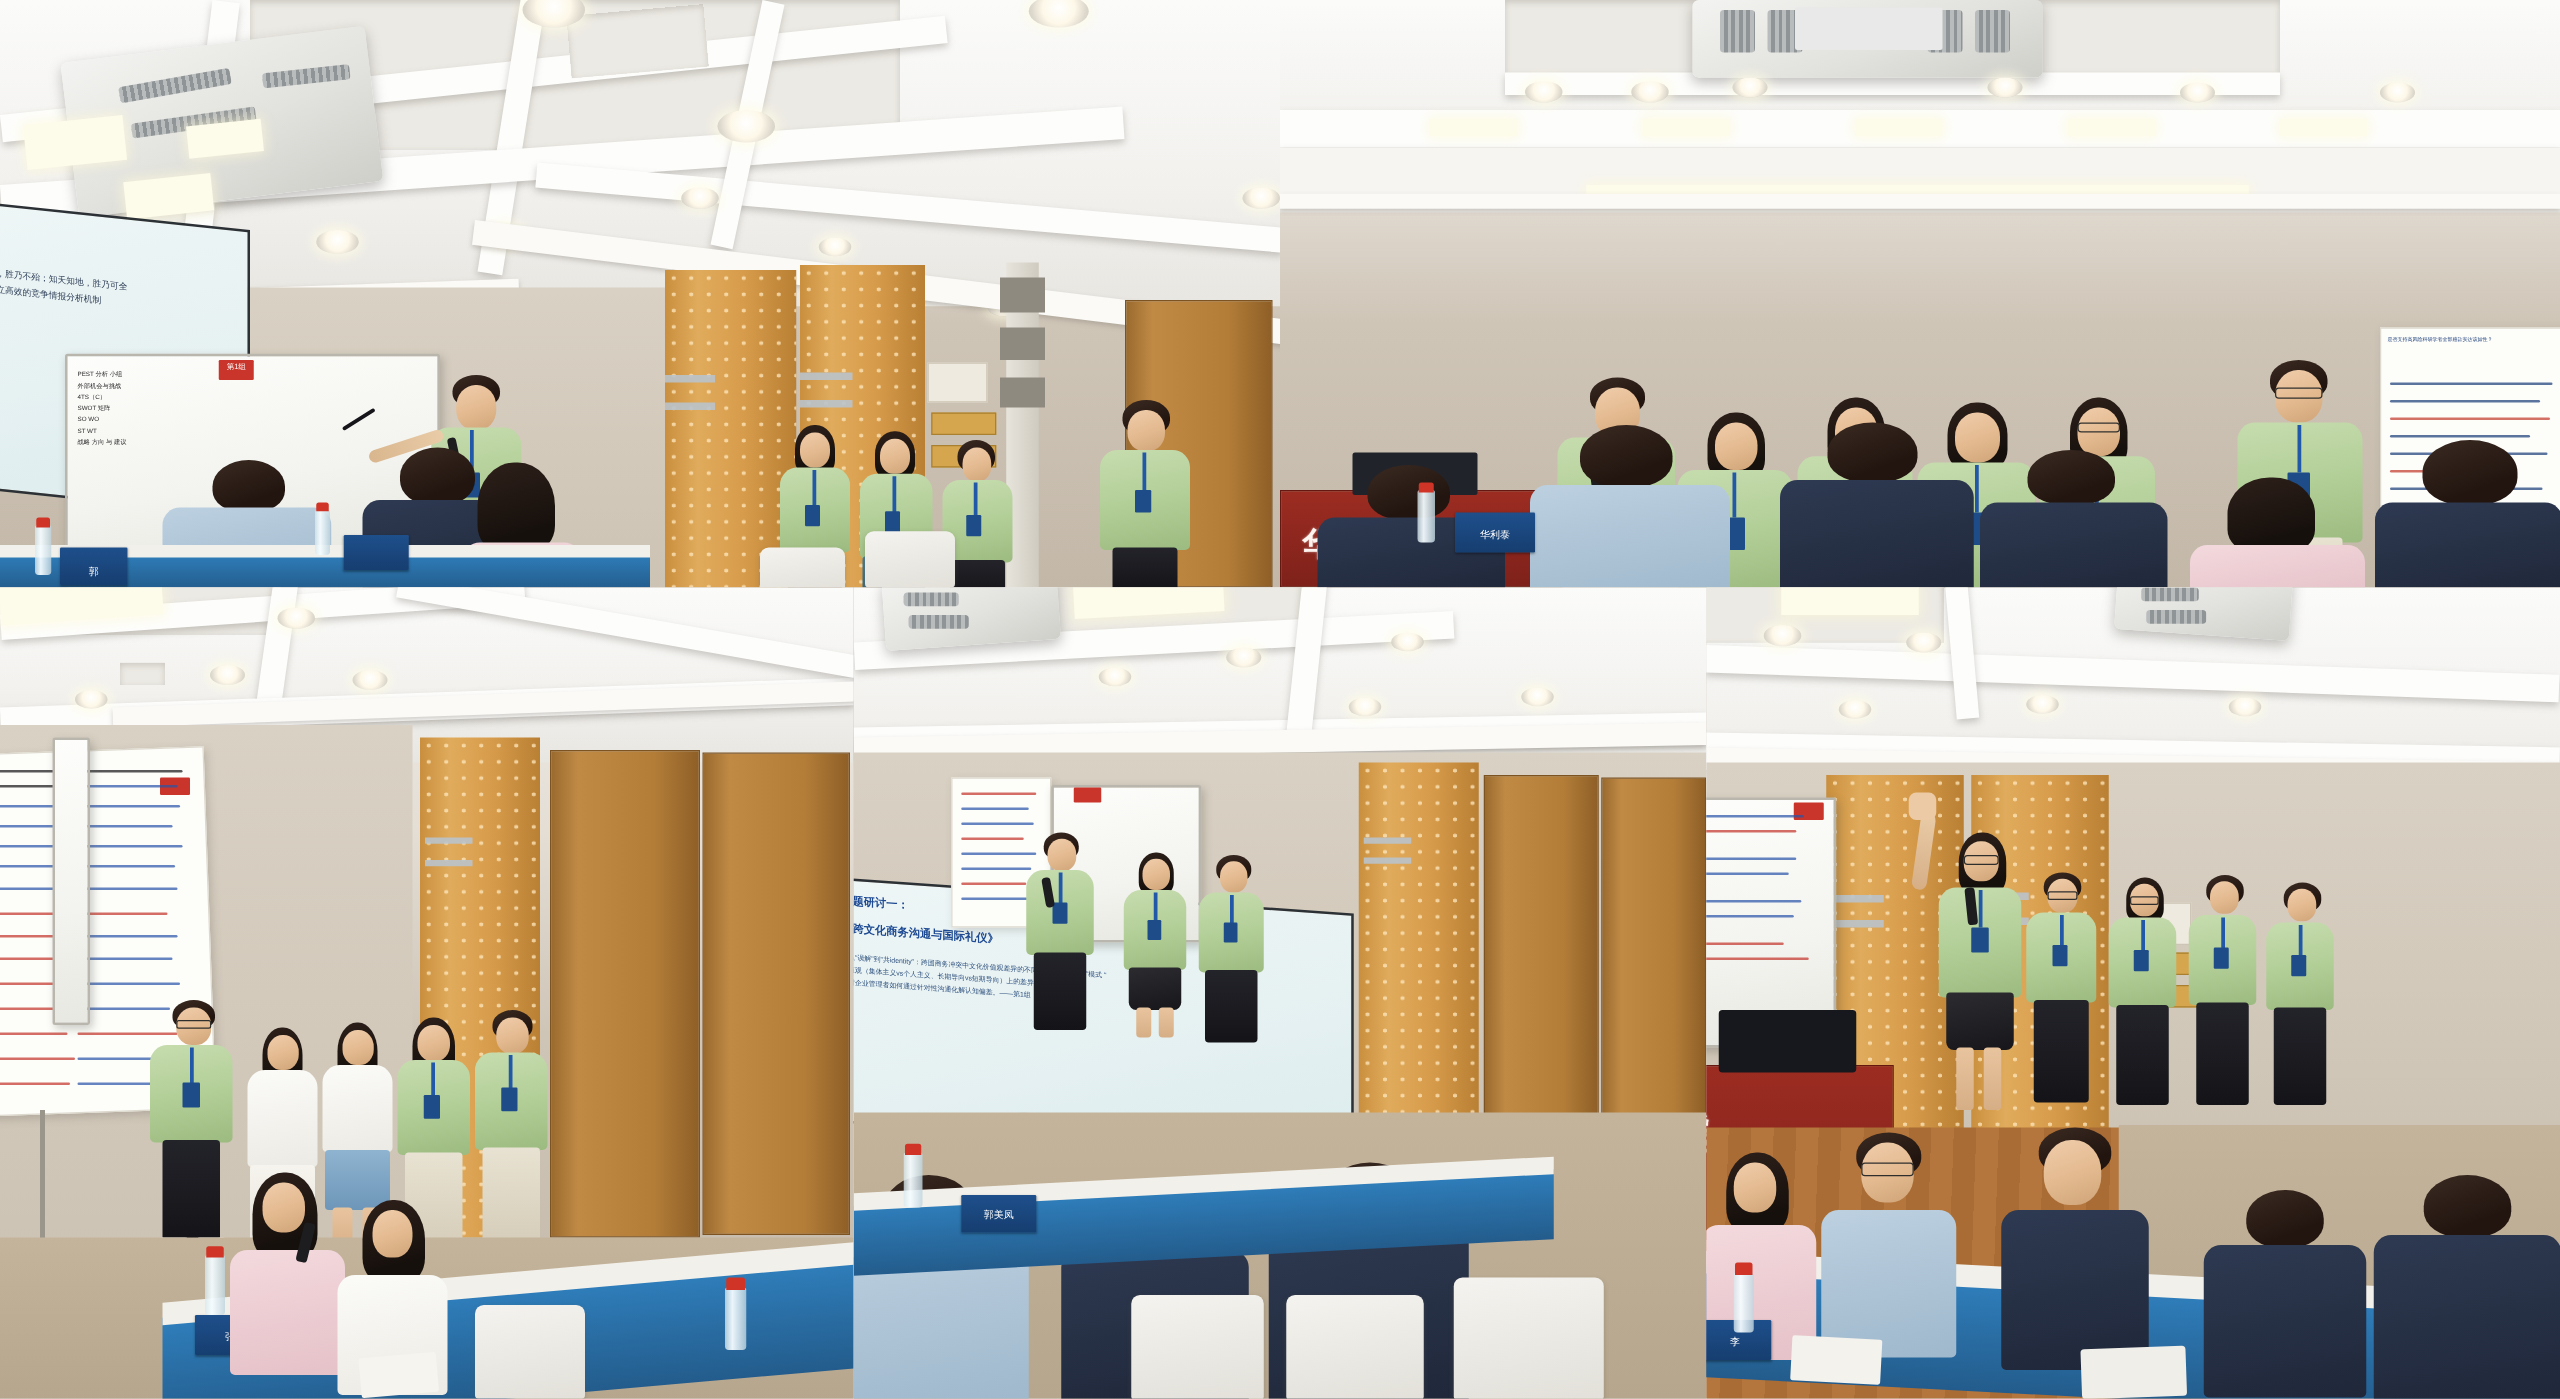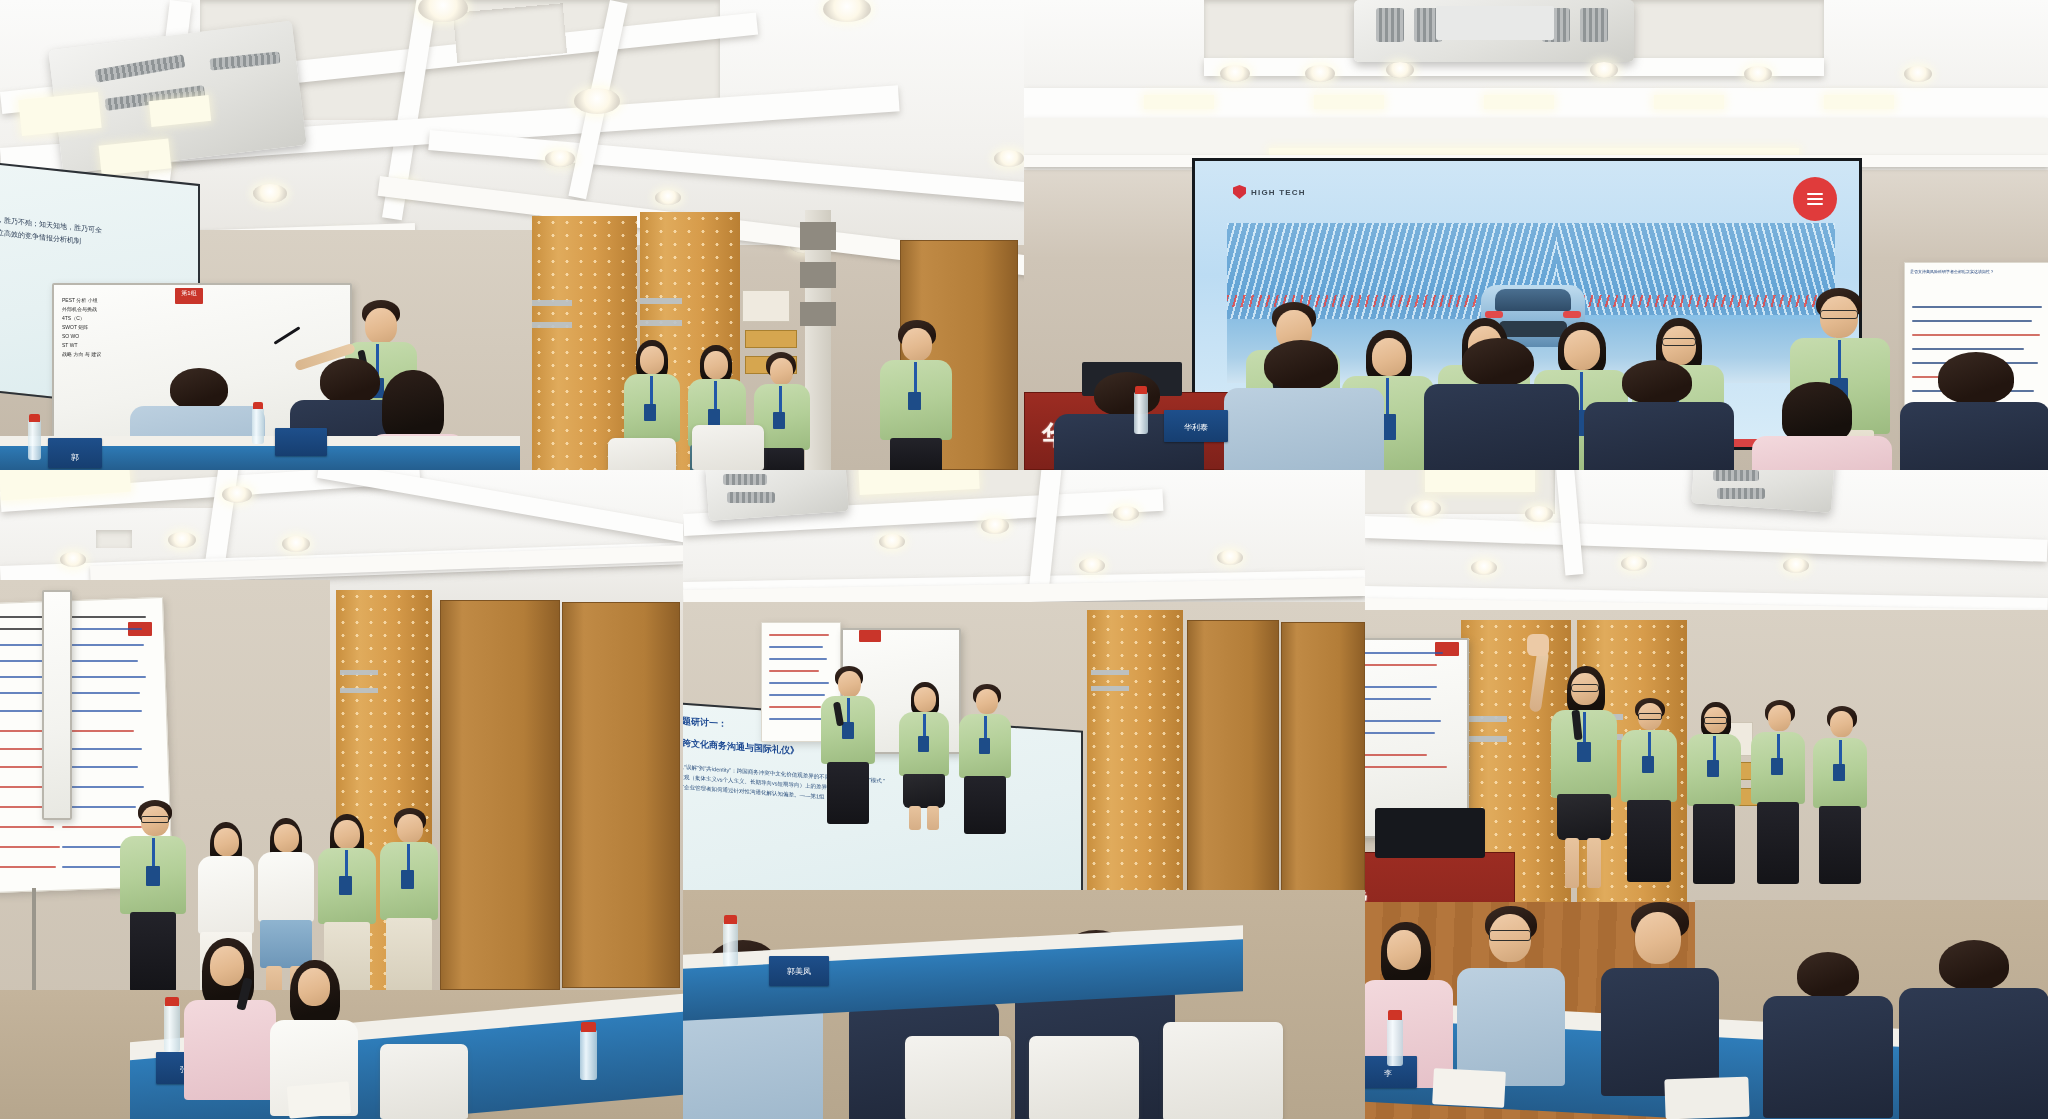--- a/index.html
+++ b/index.html
@@ -427,45 +427,20 @@
     <div class="downlight" style="left:720px;top:66px;width:28px;height:16px;"></div>
     <div class="downlight" style="left:880px;top:66px;width:28px;height:16px;"></div>
     <div class="striplight" style="left:120px;top:95px;width:70px;height:14px;"></div>
     <div class="striplight" style="left:290px;top:95px;width:70px;height:14px;"></div>
     <div class="striplight" style="left:460px;top:95px;width:70px;height:14px;"></div>
     <div class="striplight" style="left:630px;top:95px;width:70px;height:14px;"></div>
     <div class="striplight" style="left:800px;top:95px;width:70px;height:14px;"></div>
     <div class="striplight" style="left:245px;top:148px;width:530px;height:10px;"></div>
     <div class="crown" style="left:0;top:155px;width:1024px;height:12px;"></div>
 
-    <div class="led" style="left:168px;top:158px;width:670px;height:292px;">
-      <div class="led-logo-wrap" style="left:38px;top:24px;">
-        <span class="led-logo-mark"></span>
-        <span class="led-logo-text">HIGH TECH</span>
-      </div>
-      <div class="led-burger" style="right:22px;top:16px;width:44px;height:44px;">
-        <i></i>
-          <i></i>
-          <i></i>
-      </div>
-      <div class="led-hero" style="left:32px;top:62px;width:608px;height:160px;">
-        <div class="led-bridge" style="left:0;top:0;width:330px;height:96px;"></div>
-        <div class="led-bridge" style="left:330px;top:0;width:278px;height:92px;transform:scaleX(-1);"></div>
-        <div class="led-bridge-red" style="top:72px;height:12px;"></div>
-        <div style="position:absolute;left:0;right:0;top:96px;height:64px;background:linear-gradient(180deg,#8cbfe3 0%,#aacfe8 60%,#cfe4f2 100%);"></div>
-        <div class="led-car" style="left:254px;top:62px;width:104px;height:62px;">
-          <div class="led-car-win" style="left:14px;top:4px;width:76px;height:22px;"></div>
-          <div class="led-car-grill" style="left:18px;top:36px;width:68px;height:16px;"></div>
-          <div class="led-taillight" style="left:4px;top:26px;width:18px;height:7px;"></div>
-          <div class="led-taillight" style="right:4px;top:26px;width:18px;height:7px;"></div>
-        </div>
-      </div>
-      <div class="led-headline" style="left:30px;top:232px;font-size:36px;">生命可贵，严谨目标，我共鸣！</div>
-      <div style="position:absolute;left:0;right:0;bottom:0;height:8px;background:#d94343;"></div>
-    </div>
 
     <div class="flipchart" style="left:880px;top:262px;width:150px;height:190px;"></div>
     <div style="position:absolute;left:886px;top:268px;width:140px;font-size:4px;color:#1c3f7a;line-height:7px;overflow:hidden;height:130px;">是否支持高风险科研学者全部赔款实达该如性？</div>
     <div class="scribble" style="left:888px;top:306px;width:130px;background:#1c3f7a;"></div>
     <div class="scribble" style="left:888px;top:320px;width:120px;background:#1c3f7a;"></div>
     <div class="scribble" style="left:888px;top:334px;width:128px;background:#c23a2e;"></div>
     <div class="scribble" style="left:888px;top:348px;width:112px;background:#1c3f7a;"></div>
     <div class="scribble" style="left:888px;top:362px;width:126px;background:#1c3f7a;"></div>
     <div class="scribble" style="left:888px;top:376px;width:100px;background:#c23a2e;"></div>
     <div class="scribble" style="left:888px;top:390px;width:122px;background:#1c3f7a;"></div>

